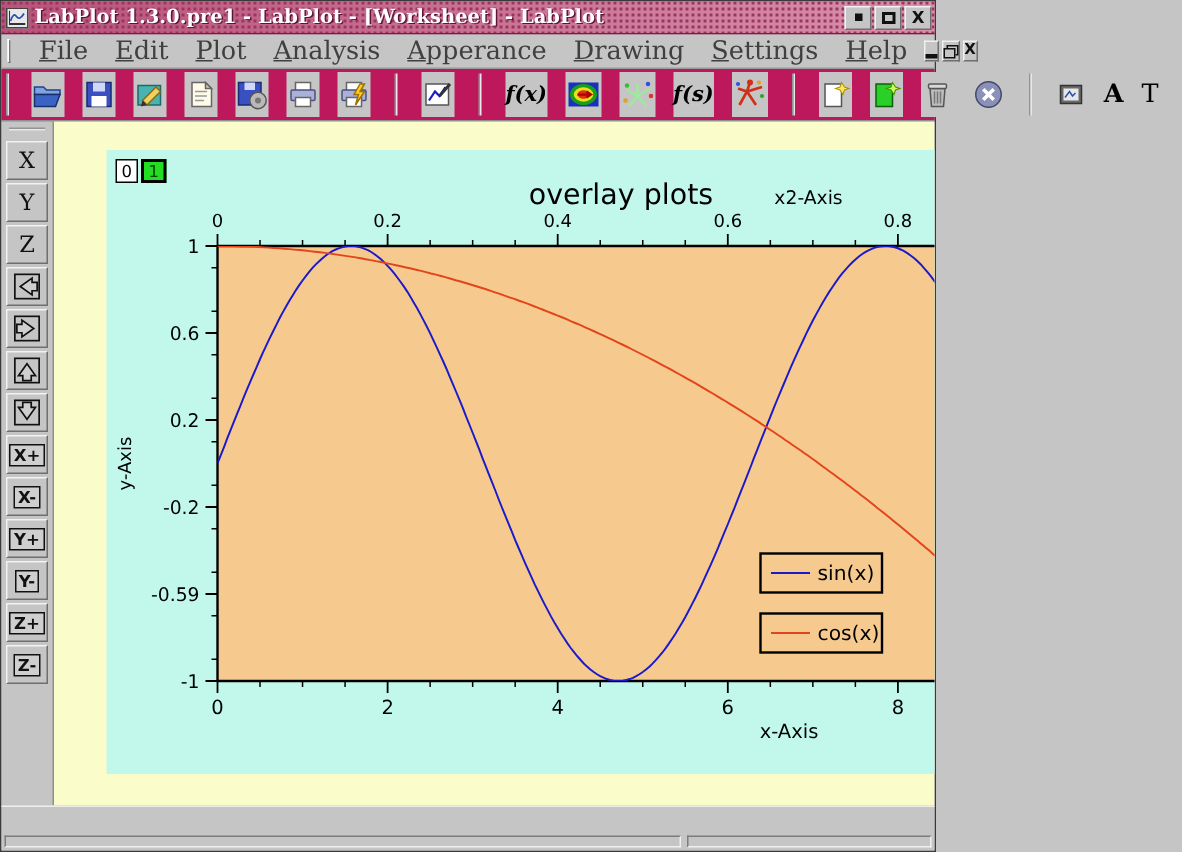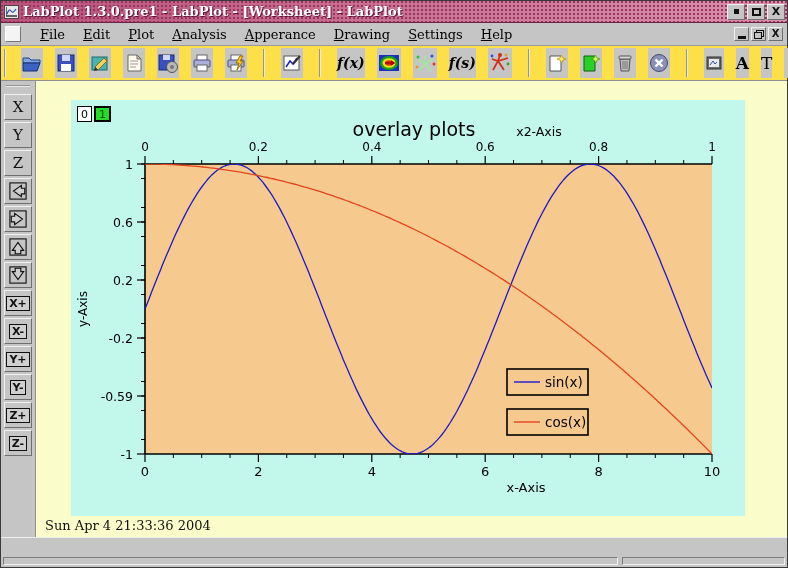--- a/index.html
+++ b/index.html
@@ -1,18 +1,18 @@
 <!DOCTYPE html>
 <html><head>
 <meta charset="utf-8">
 <style>
   * { margin:0; padding:0; box-sizing:border-box; }
   html,body { width:788px; height:568px; overflow:hidden; }
   body { font-family:"DejaVu Serif", serif; background:#c5c5c5; }
-  .window { width:788px; height:568px; border:1px solid #3a3a3a; display:flex; flex-direction:column; background:#c5c5c5; }
+  .window { width:624px; height:568px; border:1px solid #3a3a3a; display:flex; flex-direction:column; background:#c5c5c5; }
 
   
   .titlebar { height:22px; flex:0 0 22px; display:flex; align-items:center; padding:0 2px 0 3px;
     background-color:#c15d81;
     background-image:radial-gradient(circle at 1px 1px, #99345c 22%, rgba(0,0,0,0) 24%),
                      linear-gradient(to right, #b9537b, #d890ac);
     background-size:4px 4px, 100% 100%; border-bottom:1px solid #6e2242; }
   .titlebar .appicon { width:15px; height:14px; background:#e8e8e8; border:1px solid #444; margin-right:4px; display:flex; align-items:center; justify-content:center; }
   .titlebar .title { color:#fff; font-weight:bold; font-size:13px; text-shadow:1px 1px 0 #5c1635; white-space:nowrap; flex:1 1 auto; }
   .tbtn { width:18px; height:16px; background:#c5c5c5; border-top:1px solid #f0f0f0; border-left:1px solid #f0f0f0;
@@ -21,27 +21,27 @@
   .glyph-box { width:9px; height:8px; border:2px solid #111; }
   .glyph-x   { font-family:"DejaVu Sans",sans-serif; font-size:11px; font-weight:bold; color:#111; line-height:1; }
   .glyph-min { width:8px; height:3px; background:#111; margin-top:7px; }
   .glyph-restore { position:relative; width:10px; height:9px; }
   .glyph-restore::before { content:""; position:absolute; right:0; top:0; width:6px; height:5px; border:1px solid #111; }
   .glyph-restore::after  { content:""; position:absolute; left:0; bottom:0; width:6px; height:5px; border:1px solid #111; background:#c5c5c5; }
 
   
   .menubar { height:23px; flex:0 0 23px; display:flex; align-items:center; padding:0 4px; background:#c5c5c5; border-bottom:1px solid #9a9a9a; }
   .child-icon { width:16px; height:16px; background:#f4f4f4; border-top:1px solid #fff; border-left:1px solid #fff; border-right:1px solid #777; border-bottom:1px solid #777; margin-right:10px; }
-  .menu-item { font-size:13px; color:#000000; padding:2px 9px; white-space:nowrap; }
+  .menu-item { font-size:17px; color:#404040; padding:2px 9px; white-space:nowrap; }
   .menu-item u { text-decoration:underline; }
   .menubar .spacer { flex:1 1 auto; }
   .mbtn { width:15px; height:14px; background:#c5c5c5; border-top:1px solid #f0f0f0; border-left:1px solid #f0f0f0; border-right:1px solid #6f6f6f; border-bottom:1px solid #6f6f6f; margin-left:2px; display:flex; align-items:center; justify-content:center; }
 
   
-  .toolbar { height:35px; flex:0 0 35px; display:flex; align-items:center; background:#fde047; border-bottom:1px solid #8f8f8f; padding-left:2px;gap:12px; }
+  .toolbar { height:35px; flex:0 0 35px; display:flex; align-items:center; background:#be185d; border-bottom:1px solid #8f8f8f; padding-left:2px;gap:12px; }
   .tool-grip { width:5px; height:28px; border-left:2px groove #e8e8e8; margin:0 3px 0 1px; }
   .tool-sep { width:2px; height:28px; border-left:2px groove #e8e8e8; margin:0 4px; }
   .tool-btn { width:30px; height:30px; display:flex; align-items:center; justify-content:center; background:#c5c5c5; }
   .tool-btn svg { display:block; }
   .fx-text { font-family:"DejaVu Serif",serif; font-style:italic; font-weight:bold; font-size:14px; color:#000; }
   .bigA { font-family:"DejaVu Serif",serif; font-weight:bold; font-size:17px; color:#000; }
   .bigT { font-family:"DejaVu Serif",serif; font-size:17px; color:#000; }
 
   
   .main { flex:1 1 auto; display:flex; min-height:0; }
@@ -459,21 +459,20 @@
                 <text x="474" y="286.5" font-size="13.5" fill="#000">sin(x)</text>
               </g>
               <g>
                 <rect x="436" y="309" width="81" height="26" fill="none" stroke="#000" stroke-width="1.6"></rect>
                 <line x1="443" y1="322" x2="469" y2="322" stroke="#e2441c" stroke-width="1.4"></line>
                 <text x="474" y="326.5" font-size="13.5" fill="#000">cos(x)</text>
               </g>
             </g>
         </svg>
       </div>
-      <div class="date-label">Sun Apr 4 21:33:36 2004</div>
     </div>
   </div>
 
   <div class="statusbar">
     <div class="status-strip">
       <span class="sunken long"></span>
       <span class="sunken short"></span>
     </div>
   </div>
 </div>

